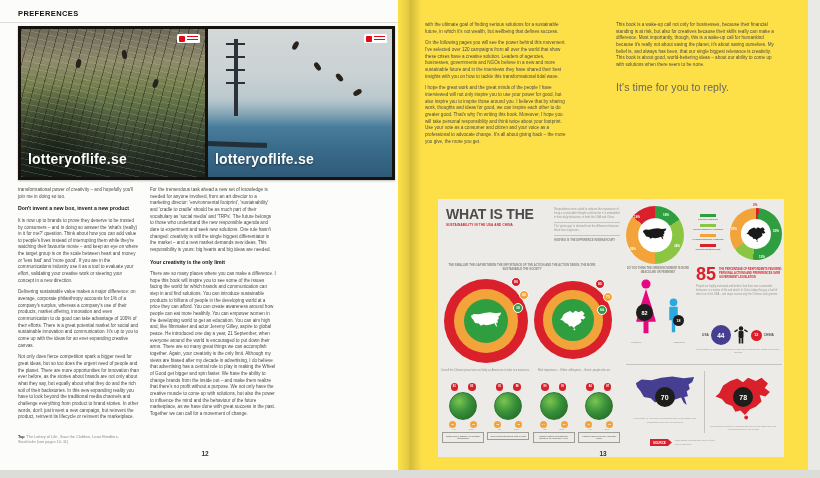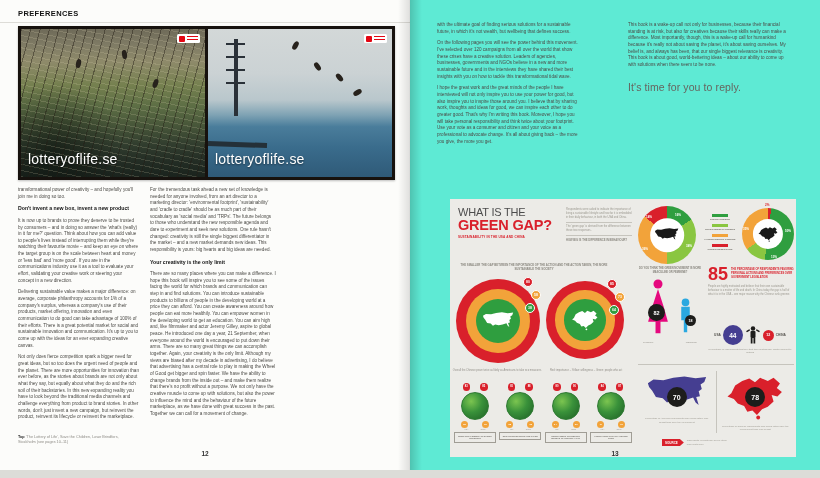--- a/index.html
+++ b/index.html
@@ -1,20 +1,20 @@
 <!DOCTYPE html>
 <html><head>
 <meta charset="utf-8">
 <style>
   html,body{margin:0;padding:0}
   body{width:820px;height:478px;position:relative;background:#e9e9e6;overflow:hidden;
        font-family:"Liberation Sans",sans-serif;-webkit-font-smoothing:antialiased}
   .page{position:absolute;top:0;height:470px}
   .page-left{left:0;width:410px;background:#fcfcfa}
-  .page-right{left:410px;width:410px;background:#5eead4}
+  .page-right{left:398px;width:410px;background:#fde047}
   .bottom-strip{position:absolute;left:0;top:470px;width:820px;height:8px;background:#dcdcd8}
   .gutter{position:absolute;left:398px;top:0;width:24px;height:470px;
     background:linear-gradient(90deg,rgba(0,0,0,0) 0%,rgba(0,0,0,.10) 44%,rgba(0,0,0,.16) 52%,rgba(0,0,0,0) 100%)}
   .pn{position:absolute;bottom:13px;left:50%;transform:translateX(-50%);font-size:6.5px;font-weight:bold;color:#333}
 
   
   .kicker{position:absolute;left:18px;top:9px;font-size:7.5px;font-weight:bold;letter-spacing:.4px;color:#121212}
   .kicker-rule{position:absolute;left:0;top:22px;width:410px;border-top:.5px solid #dddcd7}
   .poster-frame{position:absolute;left:18px;top:26px;width:377px;height:154px;background:#17120e;
     display:flex;gap:3px;padding:3px;box-sizing:border-box;box-shadow:0 1px 2px rgba(0,0,0,.25)}
@@ -23,21 +23,21 @@
   .poster-slum::before{content:"";position:absolute;inset:0;background:
     repeating-linear-gradient(105deg,rgba(35,28,20,.45) 0 1px,transparent 1px 9px),
     repeating-linear-gradient(12deg,rgba(222,212,178,.18) 0 1px,transparent 1px 6px),
     radial-gradient(circle at 18% 82%,rgba(8,14,9,.55),transparent 35%)}
   .poster-dive{background:linear-gradient(180deg,#d3d8d8 0%,#cbd2d4 30%,#b9c7cc 48%,#7fa3b4 58%,#4a7d9b 66%,#3a6c8c 80%,#2f5a78 100%)}
   .tower{position:absolute;left:14%;top:7%;width:4px;height:52%;background:#2a3138}
   .tower::before{content:"";position:absolute;left:-8px;top:4px;width:19px;height:2px;background:#2a3138;
     box-shadow:0 13px 0 #2a3138,0 26px 0 #2a3138,0 39px 0 #2a3138}
   .dock{position:absolute;left:0;bottom:20%;width:32%;height:5px;background:#243038;transform:rotate(2deg)}
   .fig{position:absolute;width:5px;height:9px;background:#27221c;border-radius:45%}
-  .poster-url{position:absolute;left:7px;bottom:10px;color:#fff;font-weight:normal;font-size:14px;
+  .poster-url{position:absolute;left:7px;bottom:10px;color:#fff;font-weight:bold;font-size:14px;
     letter-spacing:.2px;text-shadow:0 1px 2px rgba(0,0,0,.5)}
   .stc-logo{position:absolute;right:5px;top:5px;width:23px;height:9px;background:#fff;border-radius:1.5px;
     display:flex;align-items:center;gap:1.5px;padding:1px 2px;box-sizing:border-box}
   .stc-mark{width:6px;height:6px;background:#e30613;border-radius:1px;flex:none}
   .stc-lines{flex:1;height:5px;background:repeating-linear-gradient(180deg,#e30613 0 1.2px,transparent 1.2px 2.6px)}
 
   .lcol{position:absolute;top:187px;font-size:4.6px;line-height:1.45;color:#4c4b47}
   .lcol p{margin:0 0 5px}
   .lcol h3{font-size:5.2px;color:#141414;margin:1px 0 5px}
   .col1{left:18px;width:121px}
@@ -50,21 +50,21 @@
   .rcol p{margin:0 0 5px}
   .rcol1{left:27px;width:143px}
   .rcol2{left:218px;width:163px}
   .closing{font-size:10.5px;color:#66655f;margin-top:11px !important;letter-spacing:.1px}
 
   
   .ig{position:absolute;left:40px;top:199px;width:346px;height:258px;background:#ecebe7}
   .ig *{box-sizing:border-box}
   .ig .abs{position:absolute}
   .ig-title{left:8px;top:8px;width:106px}
-  .ig-t1{font-size:11px;font-weight:normal;color:#4c4c4c;line-height:1;letter-spacing:-.2px}
+  .ig-t1{font-size:14px;font-weight:bold;color:#4c4c4c;line-height:1;letter-spacing:-.2px}
   .ig-t2{font-size:14.5px;font-weight:bold;color:#d9202b;line-height:1.05;letter-spacing:-.2px}
   .ig-t3{font-size:3.1px;font-weight:bold;color:#d9202b;margin-top:2px;letter-spacing:.15px}
   .ig-notes{left:116px;top:9px;width:66px;font-size:2.7px;line-height:1.4;color:#9b988f}
   .ig-notes p{margin:0}
   .ig-notes hr{border:none;border-top:.5px solid #c6c4bd;margin:2.5px 0}
   .ig-notes .caps{font-weight:bold;color:#8a877f}
 
   .donut{position:absolute;border-radius:50%}
   .donut-usa{left:188px;top:7px;width:58px;height:58px;
     background:conic-gradient(#2f9e3f 0 16%,#8ac641 16% 50%,#f2a33a 50% 86%,#d9202b 86% 100%)}
@@ -216,21 +216,20 @@
     <p>I hope the great work and the great minds of the people I have interviewed will not only inspire you to use your power for good, but also inspire you to inspire those around you. I believe that by sharing work, thoughts and ideas for good, we can inspire each other to do greater good. That's why I'm writing this book. Moreover, I hope you will take personal responsibility and think twice about your footprint. Use your vote as a consumer and citizen and your voice as a professional to advocate change. It's all about giving back – the more you give, the more you get.</p>
   </div>
   <div class="rcol rcol2">
     <p>This book is a wake-up call not only for businesses, because their financial standing is at risk, but also for creatives because their skills really can make a difference. Most importantly, though, this is a wake-up call for humankind because it's really not about saving the planet, it's about saving ourselves. My belief is, and always has been, that our single biggest relevance is creativity. This book is about good, world-bettering ideas – about our ability to come up with solutions when there seem to be none.</p>
     <p class="closing">It's time for you to reply.</p>
   </div>
 
   <div class="ig">
     <div class="abs ig-title">
       <div class="ig-t1">WHAT IS THE</div>
-      <div class="ig-t2">GREEN GAP?</div>
       <div class="ig-t3">SUSTAINABILITY IN THE USA AND CHINA</div>
     </div>
     <div class="abs ig-notes">
       <p>Respondents were asked to indicate the importance of living a sustainable lifestyle and how far it is embedded in their daily behaviour, in both the USA and China.</p>
       <hr>
       <p>The 'green gap' is derived from the difference between these two responses.</p>
       <hr>
       <p class="caps">HOW BIG IS THE DIFFERENCE IN BEHAVIOUR?</p>
     </div>
 

